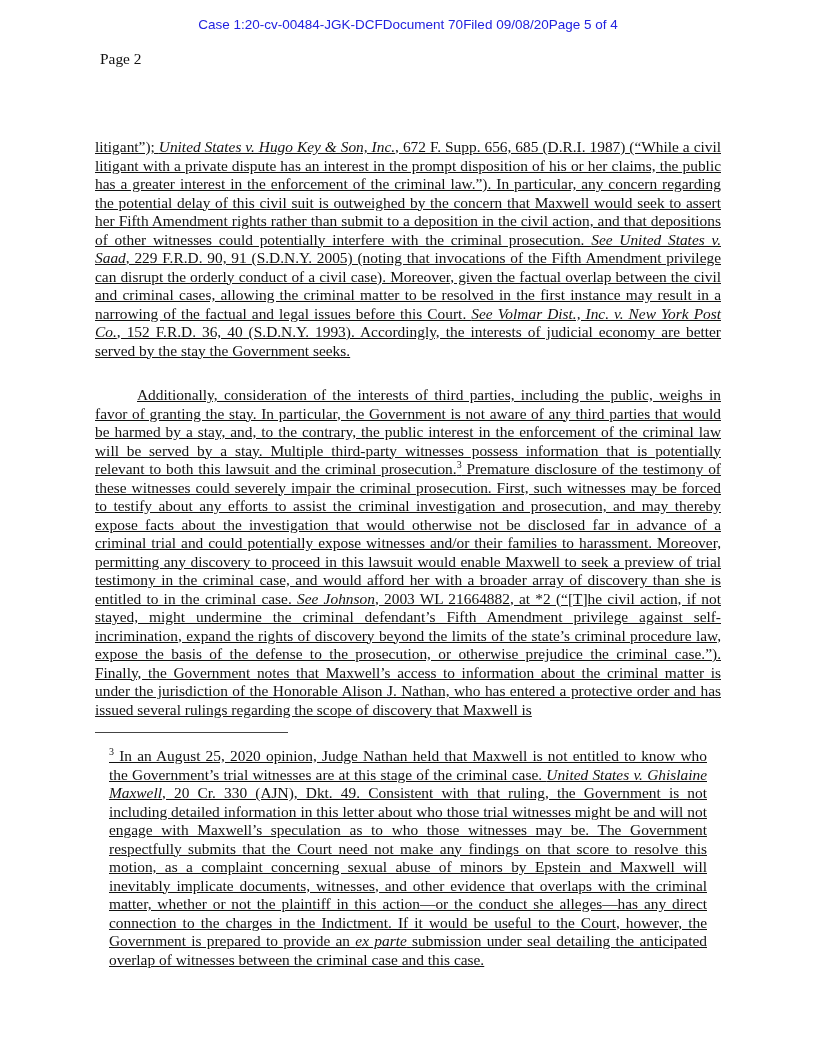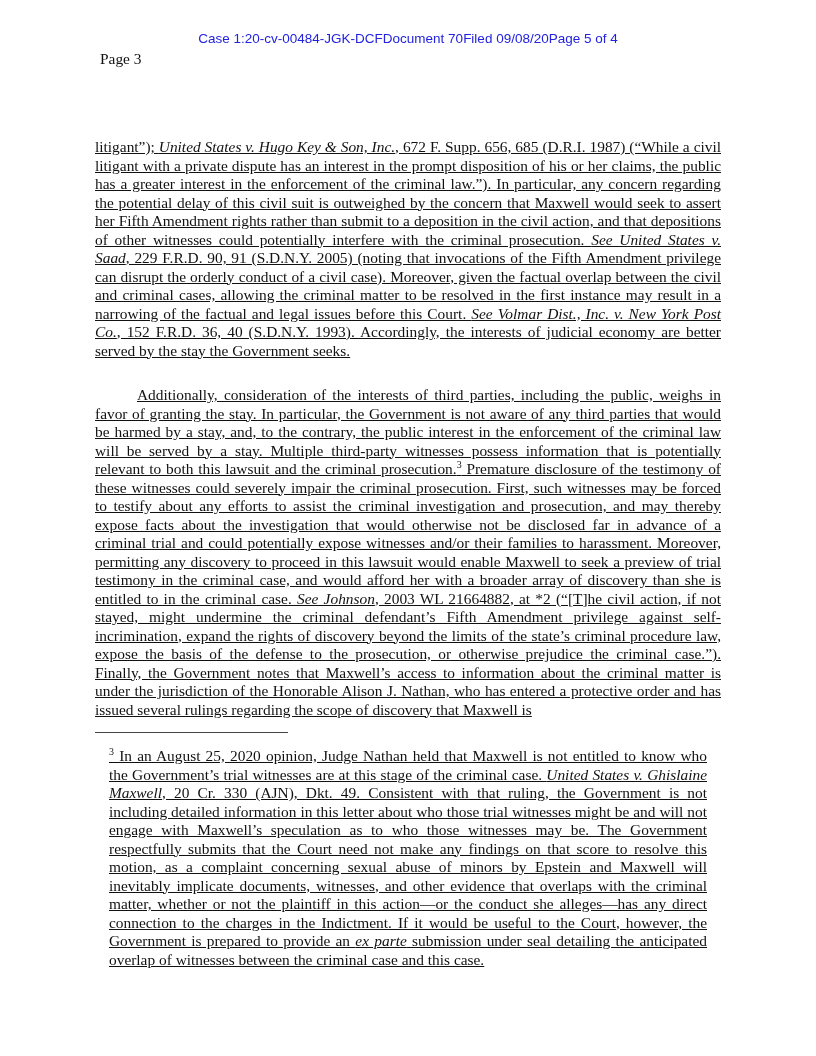--- a/index.html
+++ b/index.html
@@ -10,21 +10,20 @@
     font-family:"Liberation Serif", serif;
     color:#111111;
     overflow:hidden;
   }
   .ecf-header {
     position:absolute; top:17px; left:0; right:0;
     display:flex; justify-content:center; 
     font-family:"Liberation Sans", sans-serif;
     font-size:13.5px; line-height:15px;
     white-space:nowrap;
-    margin-top:14px;
   }
   .page-label {
     position:absolute; top:50px; left:100px;
     font-size:15.4px; line-height:18px;
   }
   .content {
     position:absolute; top:138px; left:95px; width:626px;
     font-size:15.4px; line-height:18.5px;
     text-align:justify;
     text-decoration:underline;
@@ -49,21 +48,21 @@
 
 <div class="page">
 
   <div class="ecf-header" style="color: rgb(34, 34, 224);">
     <span>Case 1:20-cv-00484-JGK-DCF</span>
     <span>Document 70</span>
     <span>Filed 09/08/20</span>
     <span>Page 5 of 4</span>
   </div>
 
-  <div class="page-label">Page 3</div>
+  <div class="page-label">Page 2</div>
 
   <div class="content">
     <p class="para"><span>litigant”); </span><span class="it">United States v. Hugo Key &amp; Son, Inc.</span><span>, 672 F. Supp. 656, 685 (D.R.I. 1987) (“While a civil litigant with a private dispute has an interest in the prompt disposition of his or her claims, the public has a greater interest in the enforcement of the criminal law.”).  In particular, any concern regarding the potential delay of this civil suit is outweighed by the concern that Maxwell would seek to assert her Fifth Amendment rights rather than submit to a deposition in the civil action, and that depositions of other witnesses could potentially interfere with the criminal prosecution.  </span><span class="it">See United States v. Saad</span><span>, 229 F.R.D. 90, 91 (S.D.N.Y. 2005) (noting that invocations of the Fifth Amendment privilege can disrupt the orderly conduct of a civil case).  Moreover, given the factual overlap between the civil and criminal cases, allowing the criminal matter to be resolved in the first instance may result in a narrowing of the factual and legal issues before this Court.  </span><span class="it">See Volmar Dist., Inc. v. New York Post Co.</span><span>, 152 F.R.D. 36, 40 (S.D.N.Y. 1993).  Accordingly, the interests of judicial economy are better served by the stay the Government seeks.</span></p>
     <p class="para indent"><span>Additionally, consideration of the interests of third parties, including the public, weighs in favor of granting the stay.  In particular, the Government is not aware of any third parties that would be harmed by a stay, and, to the contrary, the public interest in the enforcement of the criminal law will be served by a stay.  Multiple third-party witnesses possess information that is potentially relevant to both this lawsuit and the criminal prosecution.</span><sup>3</sup><span>  Premature disclosure of the testimony of these witnesses could severely impair the criminal prosecution.  First, such witnesses may be forced to testify about any efforts to assist the criminal investigation and prosecution, and may thereby expose facts about the investigation that would otherwise not be disclosed far in advance of a criminal trial and could potentially expose witnesses and/or their families to harassment.  Moreover, permitting any discovery to proceed in this lawsuit would enable Maxwell to seek a preview of trial testimony in the criminal case, and would afford her with a broader array of discovery than she is entitled to in the criminal case.  </span><span class="it">See Johnson</span><span>, 2003 WL 21664882, at *2 (“[T]he civil action, if not stayed, might undermine the criminal defendant’s Fifth Amendment privilege against self-incrimination, expand the rights of discovery beyond the limits of the state’s criminal procedure law, expose the basis of the defense to the prosecution, or otherwise prejudice the criminal case.”).  Finally, the Government notes that Maxwell’s access to information about the criminal matter is under the jurisdiction of the Honorable Alison J. Nathan, who has entered a protective order and has issued several rulings regarding the scope of discovery that Maxwell is</span></p>
     <hr class="footnote-sep">
     <p class="footnote"><sup>3</sup><span> In an August 25, 2020 opinion, Judge Nathan held that Maxwell is not entitled to know who the Government’s trial witnesses are at this stage of the criminal case.  </span><span class="it">United States v. Ghislaine Maxwell</span><span>, 20 Cr. 330 (AJN), Dkt. 49.  Consistent with that ruling, the Government is not including detailed information in this letter about who those trial witnesses might be and will not engage with Maxwell’s speculation as to who those witnesses may be.  The Government respectfully submits that the Court need not make any findings on that score to resolve this motion, as a complaint concerning sexual abuse of minors by Epstein and Maxwell will inevitably implicate documents, witnesses, and other evidence that overlaps with the criminal matter, whether or not the plaintiff in this action—or the conduct she alleges—has any direct connection to the charges in the Indictment.  If it would be useful to the Court, however, the Government is prepared to provide an </span><span class="it">ex parte</span><span> submission under seal detailing the anticipated overlap of witnesses between the criminal case and this case.</span></p>
   </div>
 
 </div>
 

